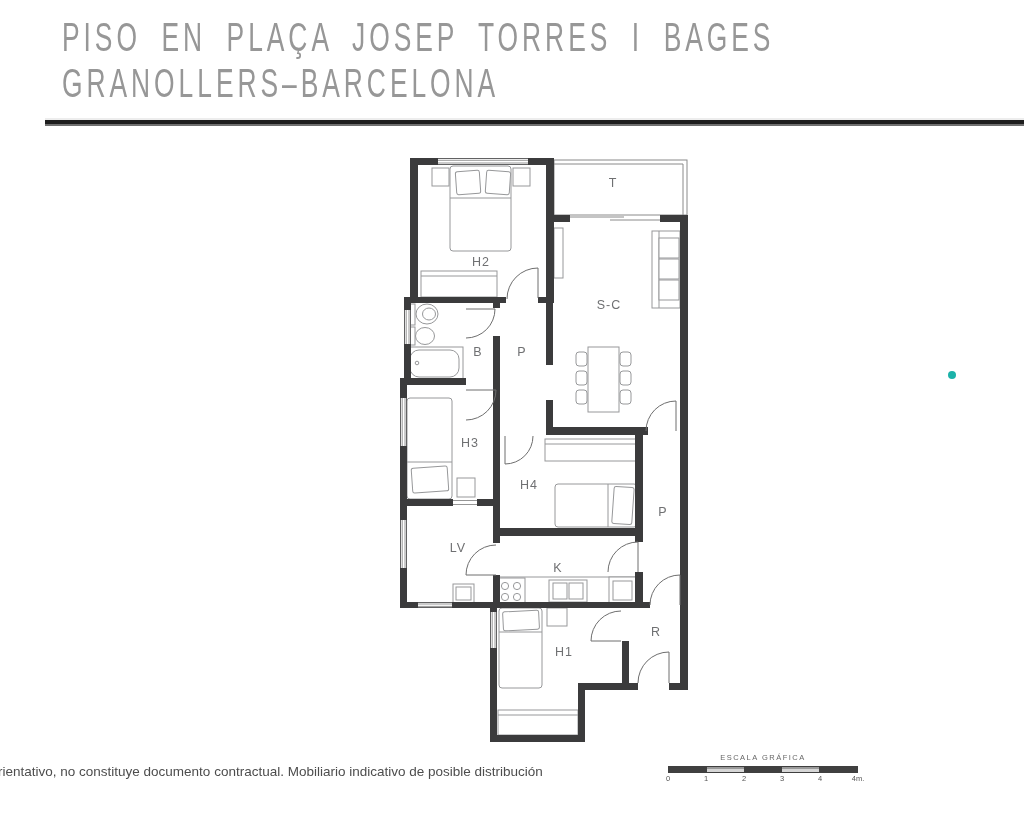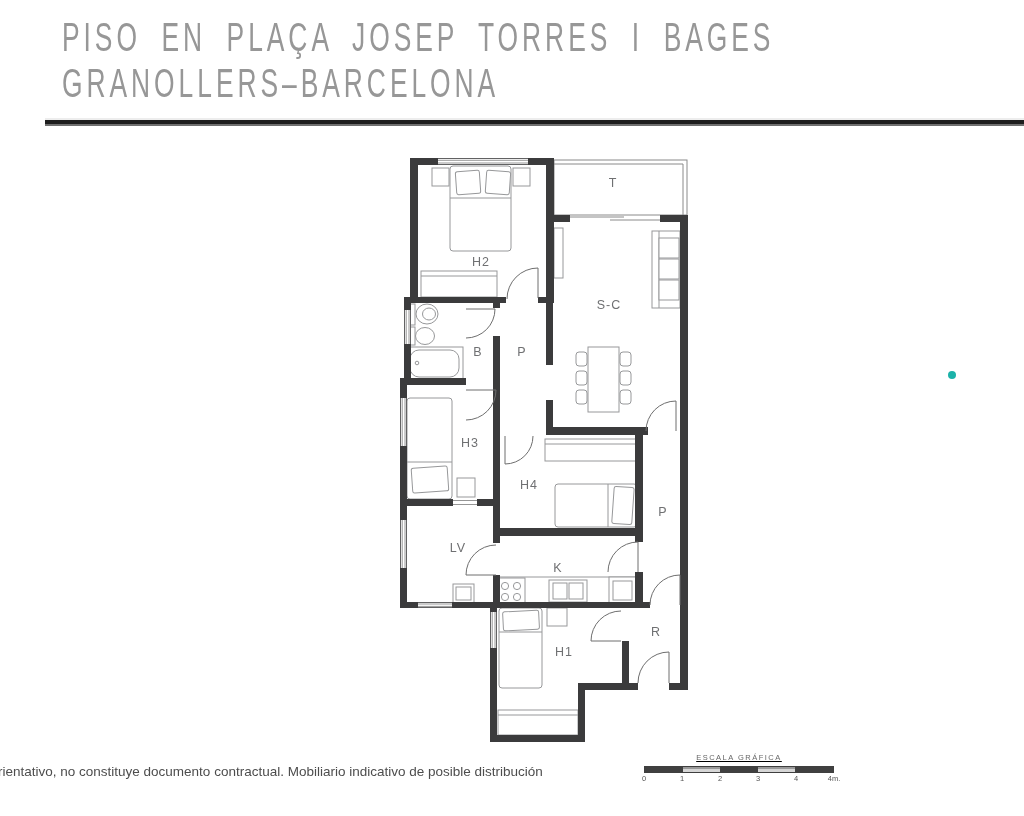--- a/index.html
+++ b/index.html
@@ -32,21 +32,21 @@
   .marker-dot{
     position:absolute;left:948px;top:371px;width:8px;height:8px;
     border-radius:50%;background:#1cb2a9;
   }
   
   .disclaimer{
     position:absolute;left:-2px;top:764px;white-space:nowrap;
     font-size:13.5px;color:#4d4d4d;
   }
   
-  .scalebar{position:absolute;left:644px;top:753px;width:190px;text-decoration:underline;}
+  .scalebar{position:absolute;left:668px;top:753px;width:190px;}
   .scalebar .label{
     text-align:center;font-size:7.5px;color:#666;letter-spacing:1.5px;
   }
   .scalebar .bar{
     margin-top:4px;height:5px;border:1px solid #3f3f3f;display:flex;
   }
   .scalebar .bar div{flex:1;}
   .scalebar .seg-d{background:#404040;}
   .scalebar .seg-l{background:#d6d6d6;box-shadow:inset 0 2px 0 #9a9a9a;}
   .scalebar .ticks{position:relative;height:11px;margin-top:1px;}

